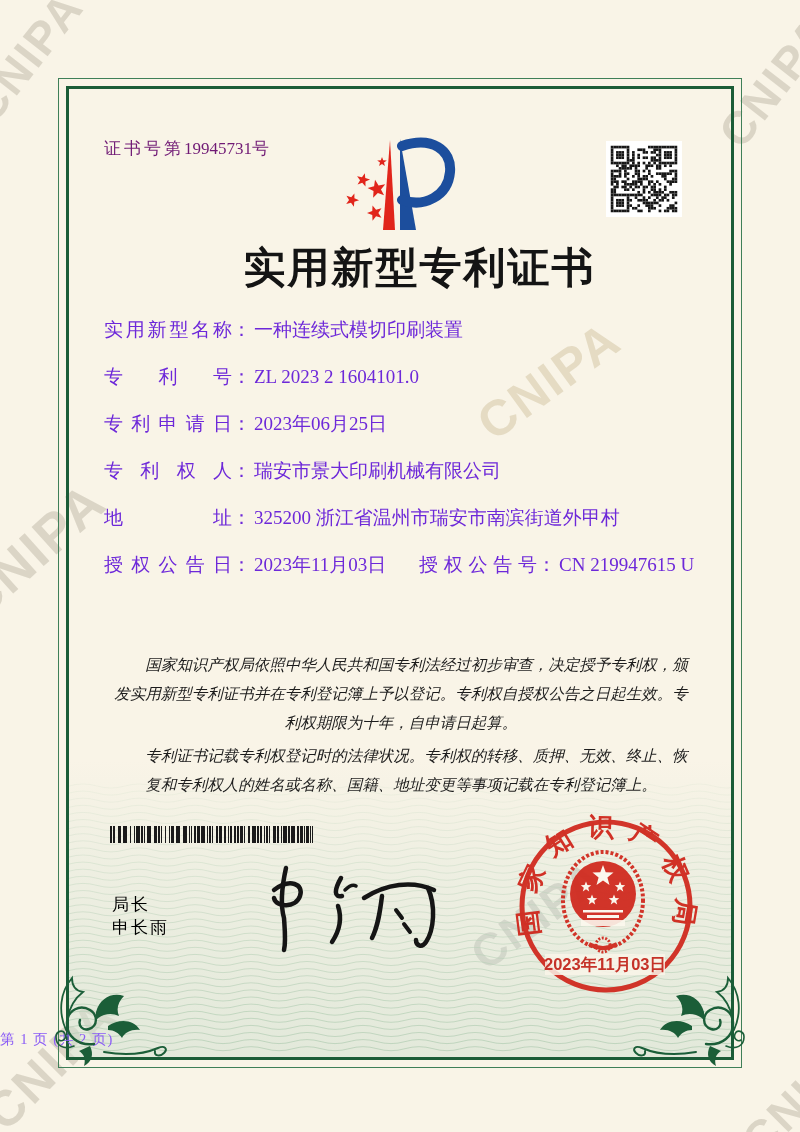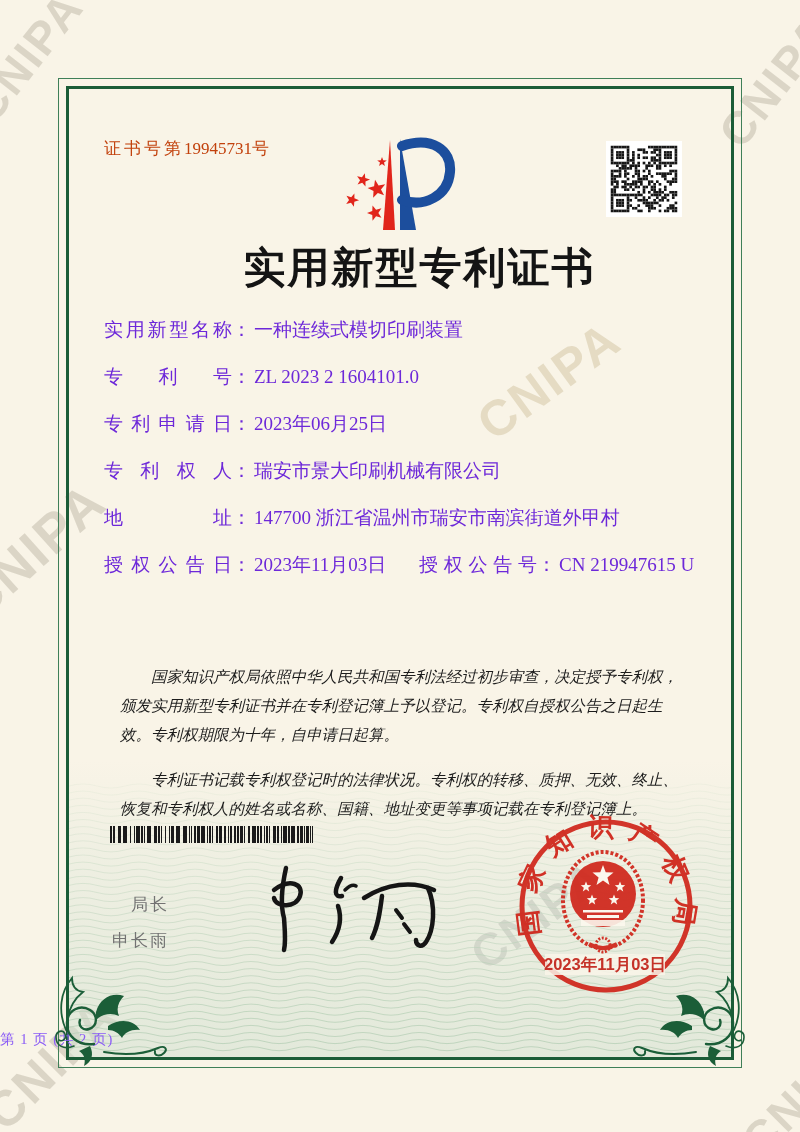--- a/index.html
+++ b/index.html
@@ -21,43 +21,43 @@
   #waves{position:absolute;left:69px;top:782px;z-index:2;}
   
   .border-outer{position:absolute;left:58px;top:78px;width:684px;height:990px;
     border:1.5px solid #3f7f58;box-sizing:border-box;z-index:3;}
   .border-inner{position:absolute;left:66px;top:86px;width:668px;height:974px;
     border:3px solid #1b5c37;box-sizing:border-box;z-index:3;}
   .flourish{position:absolute;top:968px;width:120px;height:100px;z-index:6;}
   .flourish.left{left:50px;}
   .flourish.right{left:630px;transform:scaleX(-1);}
   
-  .cert-no{position:absolute;left:104px;top:137px;z-index:4;font-size:17px;color:#c2410c;}
+  .cert-no{position:absolute;left:104px;top:137px;z-index:4;font-size:17px;color:#701a75;}
   .cert-no .pfx{letter-spacing:3px;}
   .logo{position:absolute;left:336px;top:134px;width:120px;height:100px;z-index:4;}
   .qr{position:absolute;left:606px;top:141px;width:76px;height:76px;z-index:4;}
   .title{position:absolute;left:0;right:0;top:240px;text-align:center;z-index:4;
     font-size:42px;font-weight:bold;letter-spacing:2px;color:#141414;margin-left:39px;}
   
   .fields{position:absolute;left:104px;top:317px;width:600px;z-index:4;font-size:19px;color:#6d28d9;}
   .frow{line-height:26px;margin-bottom:21px;position:relative;white-space:nowrap;}
   .flabel{display:inline-block;width:128px;text-align:justify;text-align-last:justify;vertical-align:bottom;}
   .flabel2{display:inline-block;width:118px;text-align:justify;text-align-last:justify;vertical-align:bottom;}
   .fcolon{margin:0 1px 0 0;}
   .fvalue{margin-left:2px;}
   .pair2{position:absolute;left:315px;top:0;}
   
   .bodytext{position:absolute;left:104px;top:646px;width:594px;z-index:4;
     font-size:15.5px;line-height:29px;font-style:italic;color:#1c1c1c;}
-  .bodytext p{margin:16px;text-indent:2em;}
+  .bodytext p{margin:4px;text-indent:2em;text-align:center;}
   
   .barcode{position:absolute;left:110px;top:826px;z-index:4;}
   .signer{position:absolute;left:112px;top:893px;z-index:4;font-family:Liberation Sans, sans-serif;
-    font-size:17px;letter-spacing:2px;color:#737373;text-align:right;}
-  .signer .name{margin-top:13px;}
+    font-size:17px;letter-spacing:2px;color:#000000;}
+  .signer .name{}
   .sig{position:absolute;left:246px;top:846px;z-index:5;}
   .seal{position:absolute;left:511px;top:812px;width:190px;height:190px;z-index:5;}
   .pageinfo{position:absolute;left:0;right:0;top:1030px;text-align:left;z-index:4;
     font-size:14.5px;letter-spacing:1px;color:#8b5cf6;}
   .note{position:absolute;left:0;right:0;top:1076px;text-align:center;z-index:4;
     font-size:17px;font-style:italic;letter-spacing:4px;color:#1c1c1c;}
   .seal text{font-family:"Liberation Sans",sans-serif;}
 </style>
 </head>
 <body>
@@ -495,21 +495,21 @@
     <div class="frow">
       <span class="flabel">专利号</span><span class="fcolon">：</span><span class="fvalue">ZL 2023 2 1604101.0</span>
     </div>
     <div class="frow">
       <span class="flabel">专利申请日</span><span class="fcolon">：</span><span class="fvalue">2023年06月25日</span>
     </div>
     <div class="frow">
       <span class="flabel">专利权人</span><span class="fcolon">：</span><span class="fvalue">瑞安市景大印刷机械有限公司</span>
     </div>
     <div class="frow">
-      <span class="flabel">地址</span><span class="fcolon">：</span><span class="fvalue">147700 浙江省温州市瑞安市南滨街道外甲村</span>
+      <span class="flabel">地址</span><span class="fcolon">：</span><span class="fvalue">325200 浙江省温州市瑞安市南滨街道外甲村</span>
     </div>
     <div class="frow">
       <span class="flabel">授权公告日</span><span class="fcolon">：</span><span class="fvalue">2023年11月03日</span>
       <span class="pair2">
         <span class="flabel2">授权公告号</span><span class="fcolon">：</span><span class="fvalue">CN 219947615 U</span>
       </span>
     </div>
   </div>
 
   <div class="bodytext">

